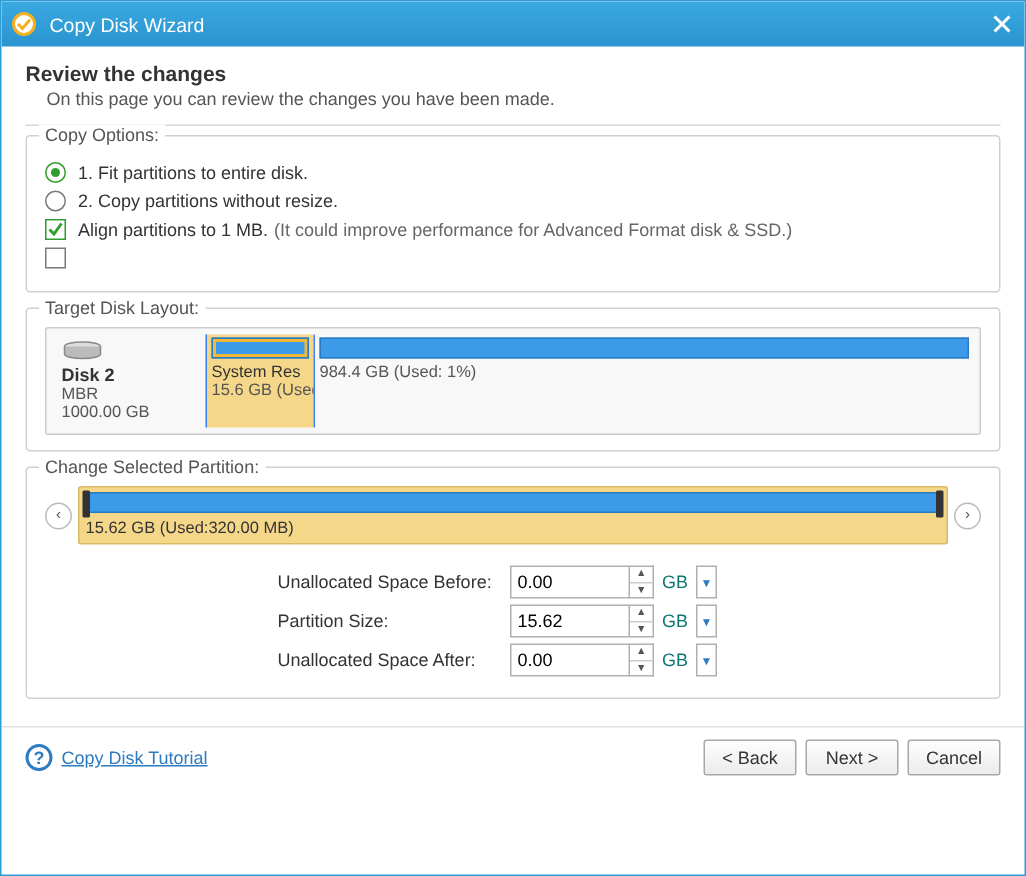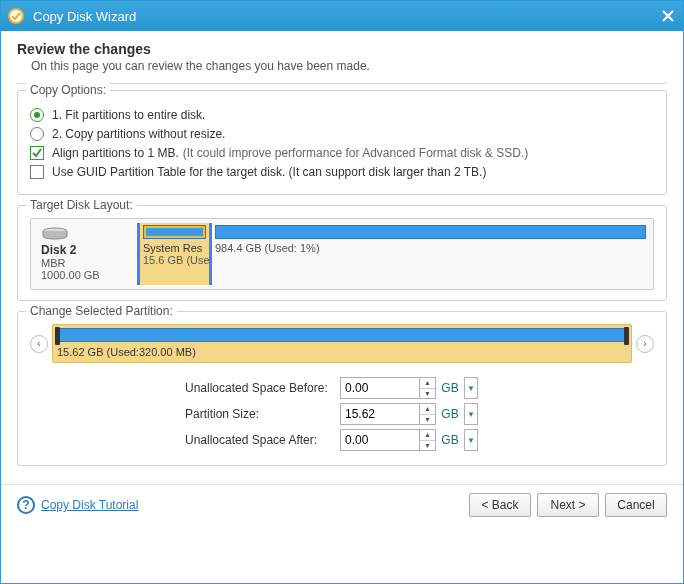--- a/index.html
+++ b/index.html
@@ -22,21 +22,21 @@
 .checkbox.checked { border-color: #2f9e2f; }
 .checkbox.checked svg { display: block; }
 .checkbox svg { display: none; }
 .option-text { color: #333; }
 .option-note { color: #666; margin-left: 4px; }
 .disk-layout { display: flex; border: 1px solid #ccc; border-radius: 2px; padding: 4px; background: #f8f8f8; }
 .disk-col { width: 102px; padding: 4px 6px; display: flex; flex-direction: column; justify-content: center; gap: 0; }
 .disk-icon { width: 28px; height: 14px; margin-bottom: 2px; }
 .disk-name { font-weight: bold; color: #333; }
 .disk-sub { color: #555; font-size: 11px; }
-.part-col { display: flex; flex-direction: column; border-left: 3px solid #3b82f6; padding: 2px 3px; overflow: hidden; }
+.part-col { display: flex; flex-direction: column; border-left: 1px solid #3b82f6; padding: 2px 3px; overflow: hidden; }
 .part-bar { height: 14px; background: #3b9be8; border: 1px solid #2a7ac0; margin-bottom: 3px; position: relative; }
 .part-bar.sel { box-shadow: 0 0 0 2px #f0b93a inset; }
 .part-label { color: #333; font-size: 11px; white-space: nowrap; }
 .part-sub { color: #555; font-size: 11px; white-space: nowrap; }
 .part1 { width: 72px; background: #f5d789; }
 .part2 { flex: 1; }
 .slider-wrap { display: flex; align-items: center; gap: 4px; }
 .slider-arrow { width: 18px; height: 18px; border: 1px solid #bbb; border-radius: 50%; display: flex; align-items: center; justify-content: center; background: #fff; cursor: pointer; font-size: 10px; color: #555; }
 .slider-body { flex: 1; background: #f5d789; border: 1px solid #d8b964; border-radius: 2px; padding: 3px 4px 4px 4px; }
 .slider-bar { height: 14px; background: #3b9be8; border: 1px solid #2a7ac0; margin-bottom: 4px; position: relative; }
@@ -97,21 +97,20 @@
       <span class="checkbox checked">
           <svg width="10" height="10" viewBox="0 0 10 10">
             <path d="M1 5l3 3 5-7" stroke="#2f9e2f" stroke-width="2" fill="none"></path>
           </svg>
         </span>
       <span class="option-text">Align partitions to 1 MB.</span>
       <span class="option-note">(It could improve performance for Advanced Format disk &amp; SSD.)</span>
     </div>
     <div class="option-row">
       <span class="checkbox"></span>
-      <span class="option-text">Use GUID Partition Table for the target disk. (It can support disk larger than 2 TB.)</span>
     </div>
   </div>
 
   <div class="group">
     <span class="group-title">Target Disk Layout:</span>
     <div class="disk-layout">
       <div class="disk-col">
         <span class="disk-icon">
           <svg viewBox="0 0 28 14">
               <ellipse cx="14" cy="4" rx="12" ry="3" fill="#ddd" stroke="#888"></ellipse>

